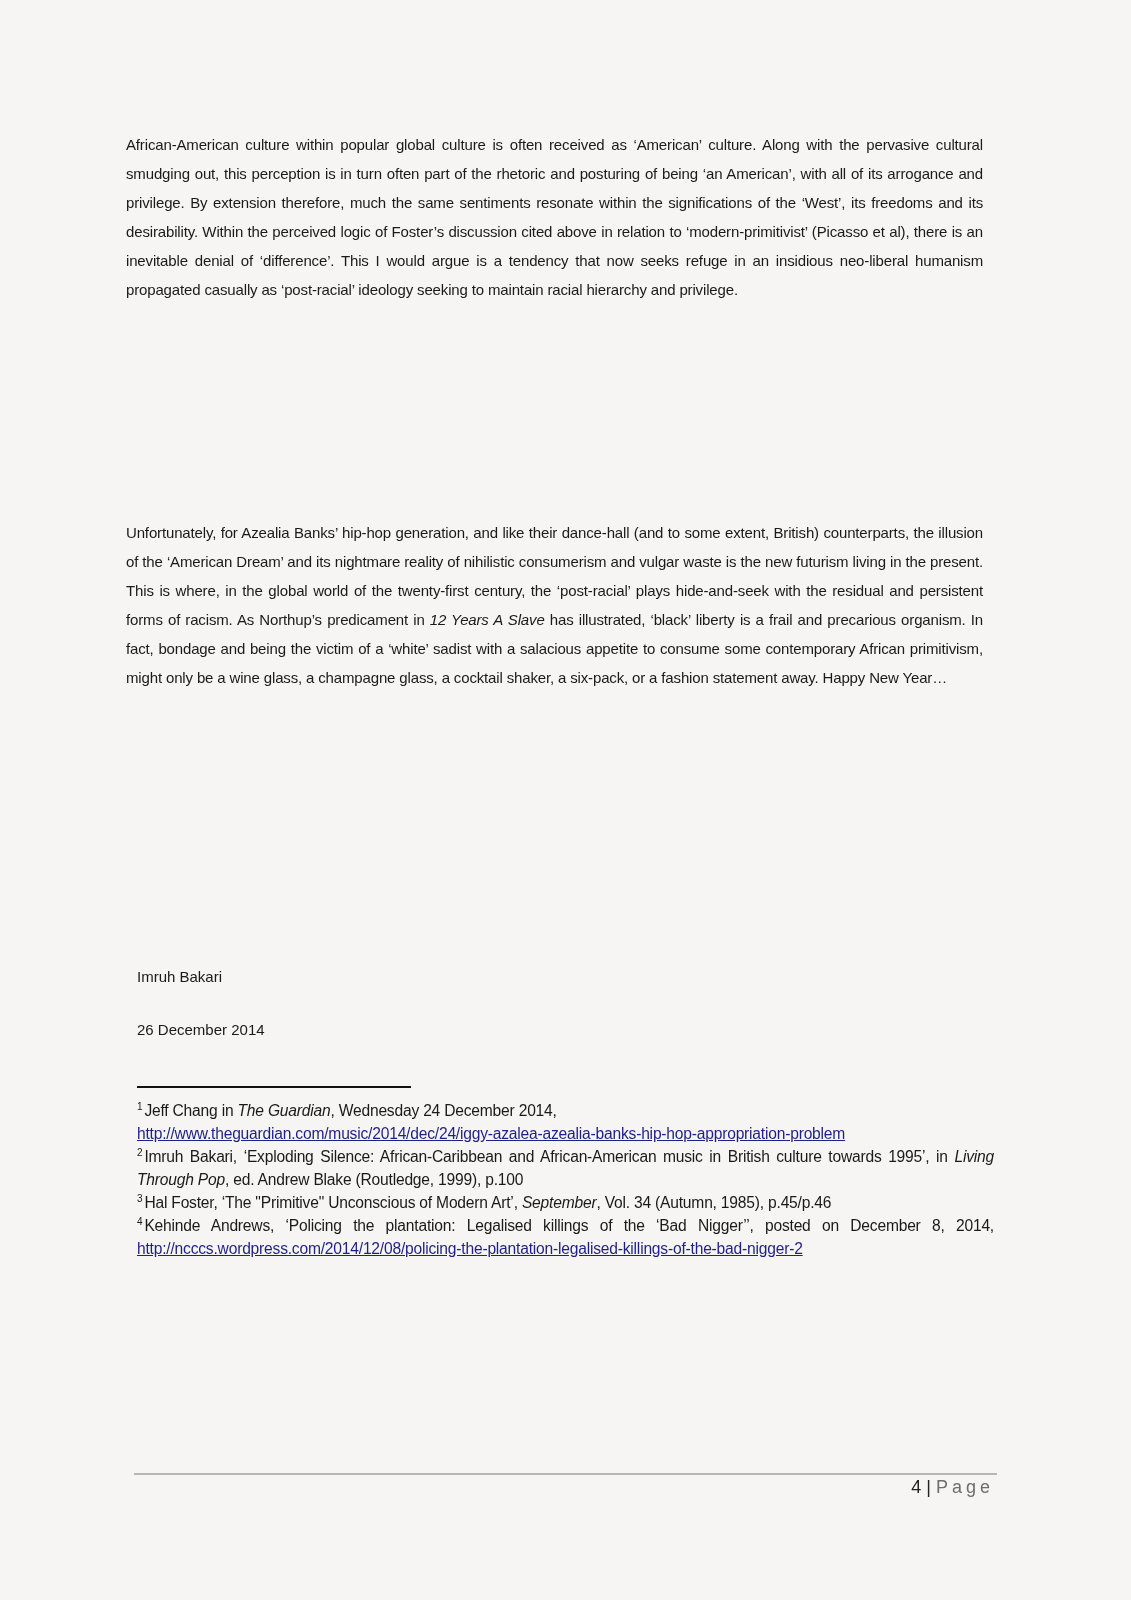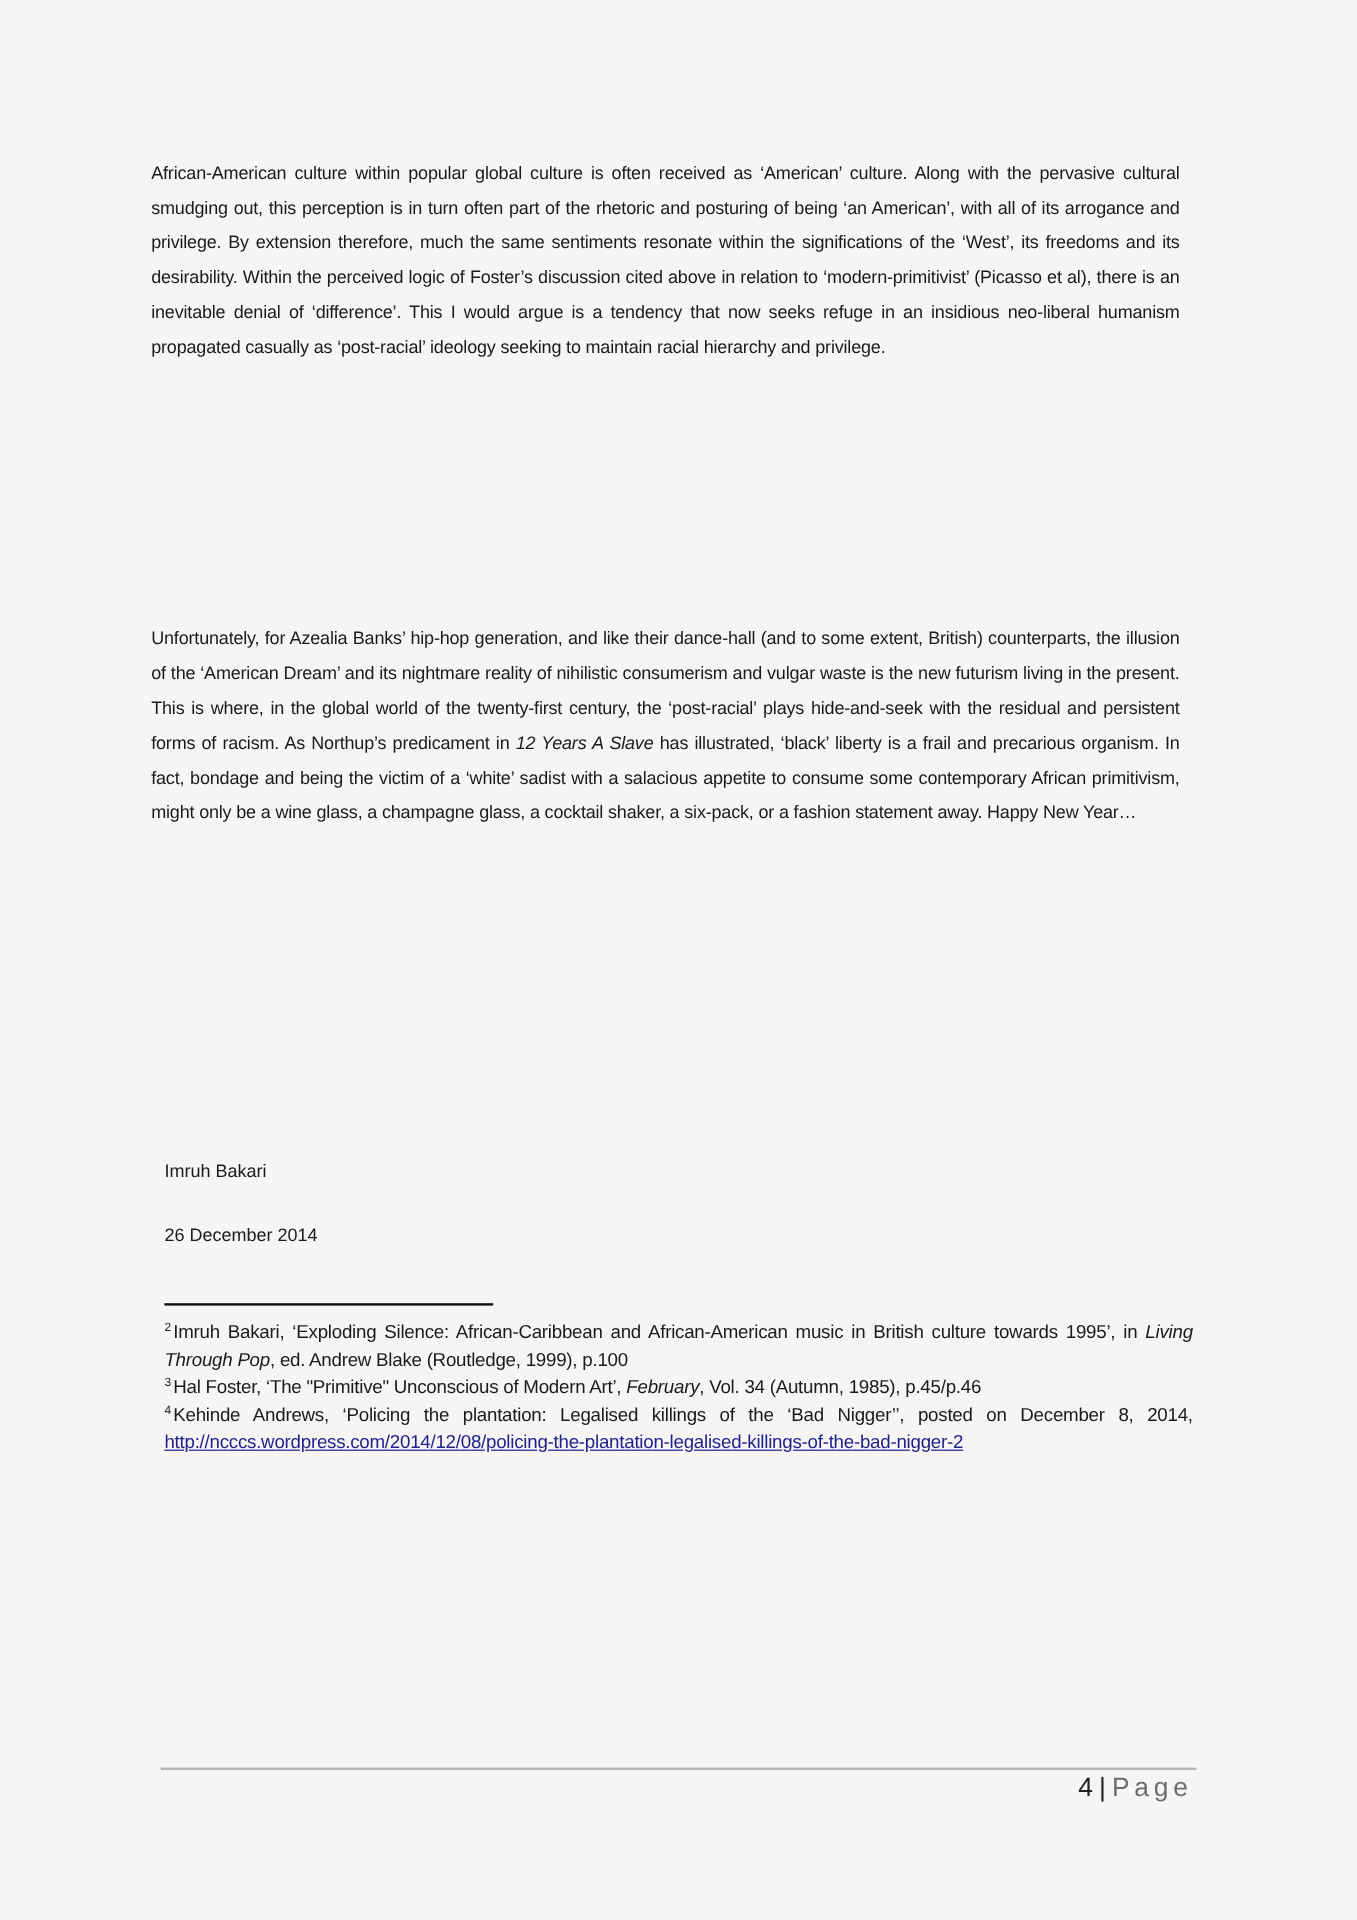--- a/index.html
+++ b/index.html
@@ -34,21 +34,21 @@
     }
     .footnotes .fn { margin: 0; }
     .footnotes sup { font-size: 10px; vertical-align: 6px; line-height: 0; margin-right: 2px; }
     .footnotes a { color: #1f1f8a; text-decoration: underline; }
     .footer-rule {
       position: absolute; left: 134px; top: 1473px; width: 863px; height: 2px;
       background: #b8b6b3;
     }
     .page-num {
       position: absolute; right: 137px; top: 1477px;
-      font-size: 22px; color: #222;
+      font-size: 18px; color: #222;
     }
     .page-num .bar { margin: 0 5px; }
     .page-num .word { color: #6d6d6d; letter-spacing: 4px; }
     em { font-style: italic; }
   </style>
 </head>
 <body>
 
 <div class="page">
 
@@ -59,22 +59,23 @@
   <div class="body-text" id="p2">
     <p><span>Unfortunately, for Azealia Banks’ hip-hop generation, and like their dance-hall (and to some extent, British) counterparts, the illusion of the ‘American Dream’ and its nightmare reality of nihilistic consumerism and vulgar waste is the new futurism living in the present. This is where, in the global world of the twenty-first century, the ‘post-racial’ plays hide-and-seek with the residual and persistent forms of racism. As Northup’s predicament in </span><em>12 Years A Slave</em><span> has illustrated, ‘black’ liberty is a frail and precarious organism. In fact, bondage and being the victim of a ‘white’ sadist with a salacious appetite to consume some contemporary African primitivism, might only be a wine glass, a champagne glass, a cocktail shaker, a six-pack, or a fashion statement away. Happy New Year…</span></p>
   </div>
 
   <div class="sig" id="sig-name">Imruh Bakari</div>
   <div class="sig" id="sig-date">26 December 2014</div>
 
   <div class="fn-rule"></div>
 
   <div class="footnotes" id="footnotes">
+      <div class="fn"><sup>1</sup><span>Jeff Chang in </span><em>The Guardian</em><span>, Wednesday 24 December 2014, </span><br><a href="#">http://www.theguardian.com/music/2014/dec/24/iggy-azalea-azealia-banks-hip-hop-appropriation-problem</a></div>
       <div class="fn"><sup>2</sup><span>Imruh Bakari, ‘Exploding Silence: African-Caribbean and African-American music in British culture towards 1995’, in </span><em>Living Through Pop</em><span>, ed. Andrew Blake (Routledge, 1999), p.100</span></div>
-      <div class="fn"><sup>3</sup><span>Hal Foster, ‘The "Primitive" Unconscious of Modern Art’, </span><em>February</em><span>, Vol. 34 (Autumn, 1985), p.45/p.46</span></div>
+      <div class="fn"><sup>3</sup><span>Hal Foster, ‘The "Primitive" Unconscious of Modern Art’, </span><em>September</em><span>, Vol. 34 (Autumn, 1985), p.45/p.46</span></div>
       <div class="fn"><sup>4</sup><span>Kehinde Andrews, ‘Policing the plantation: Legalised killings of the ‘Bad Nigger’’, posted on December 8, 2014, </span><a href="#">http://ncccs.wordpress.com/2014/12/08/policing-the-plantation-legalised-killings-of-the-bad-nigger-2</a></div>
     </div>
 
   <div class="footer-rule"></div>
 
   <div class="page-num">
     <span>4</span><span class="bar">|</span><span class="word">Page</span>
   </div>
 
 </div>

